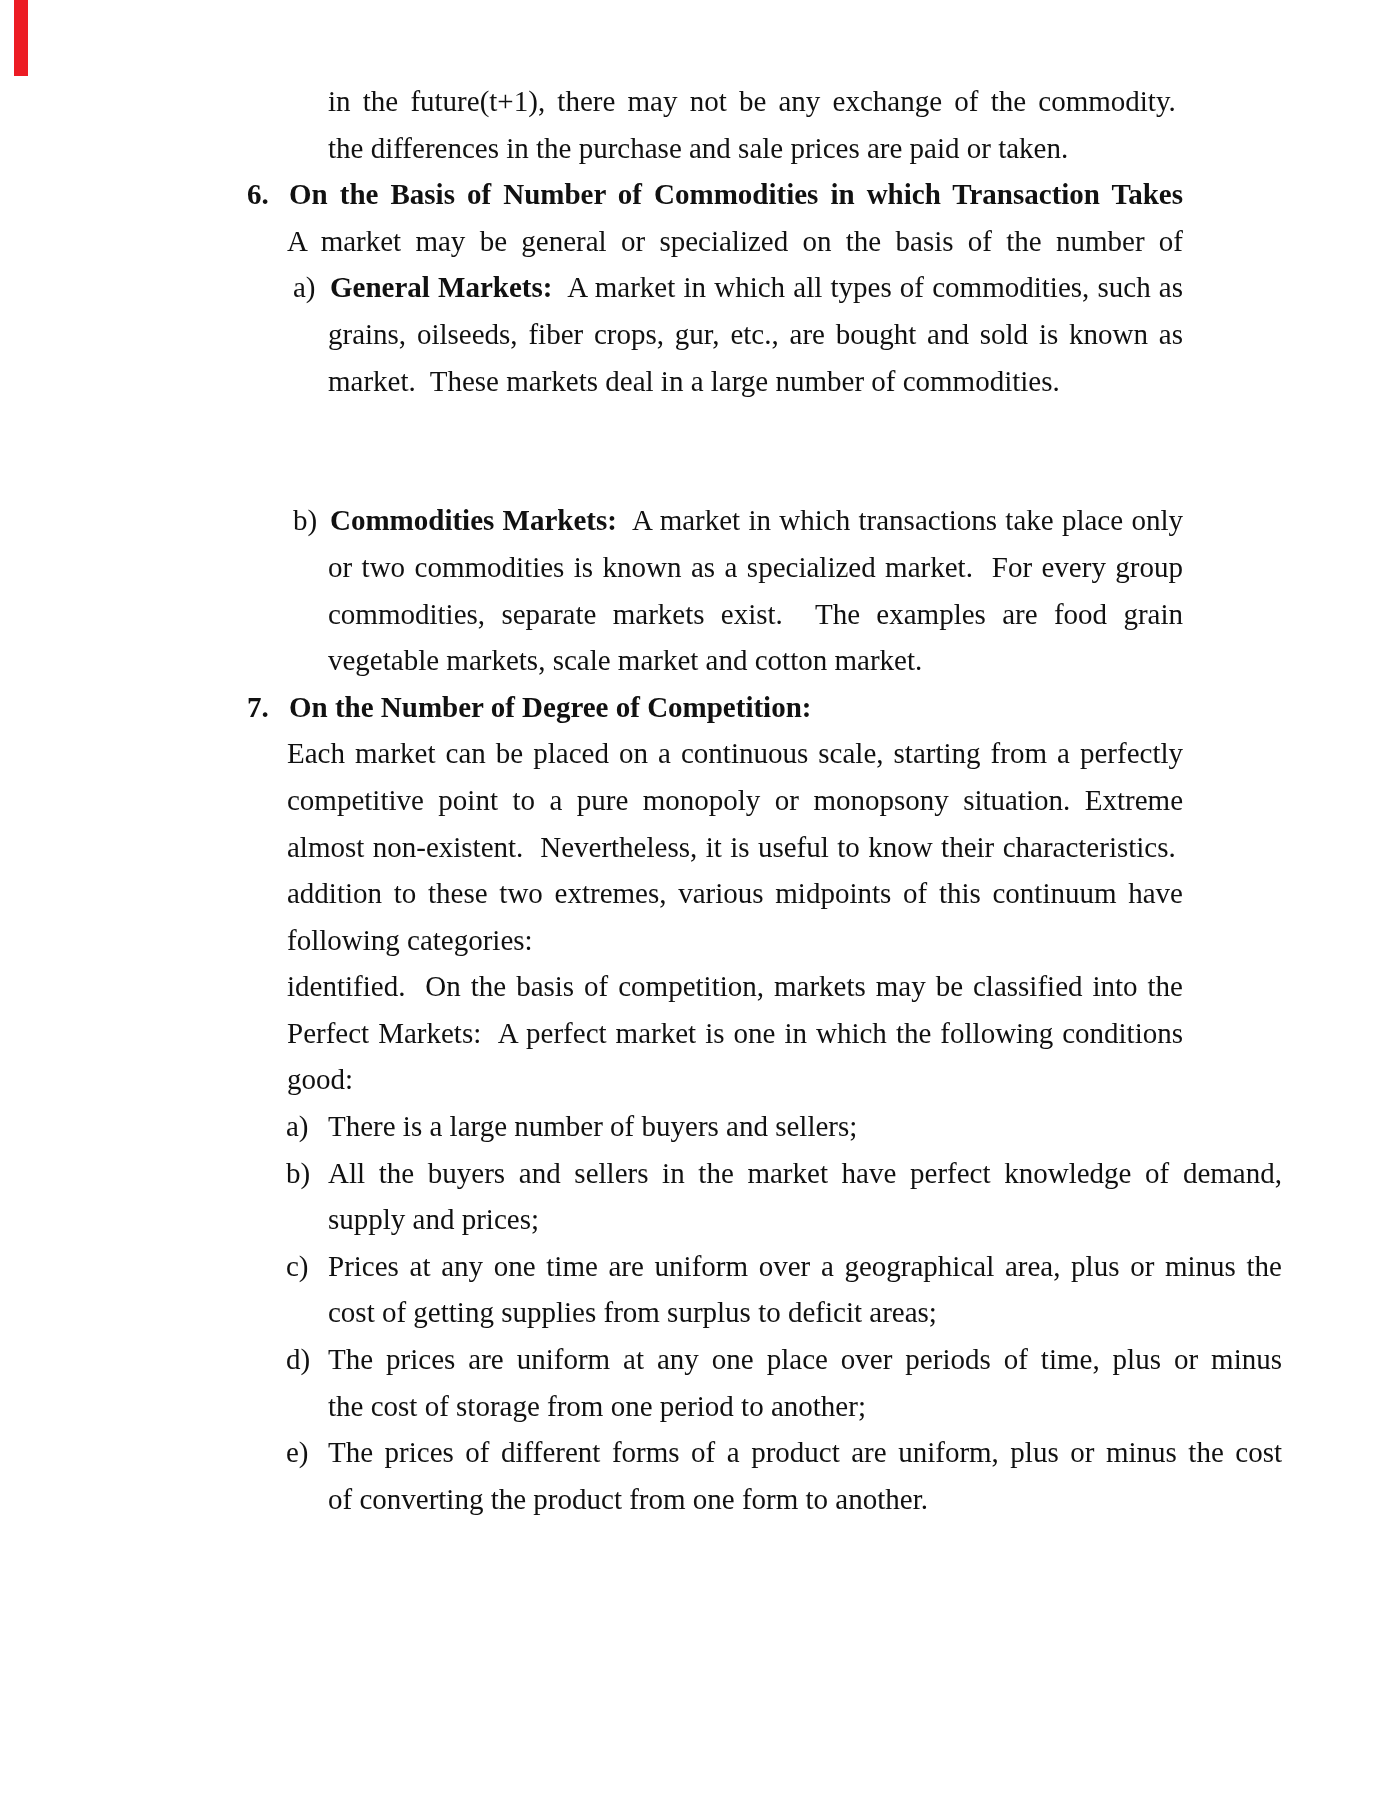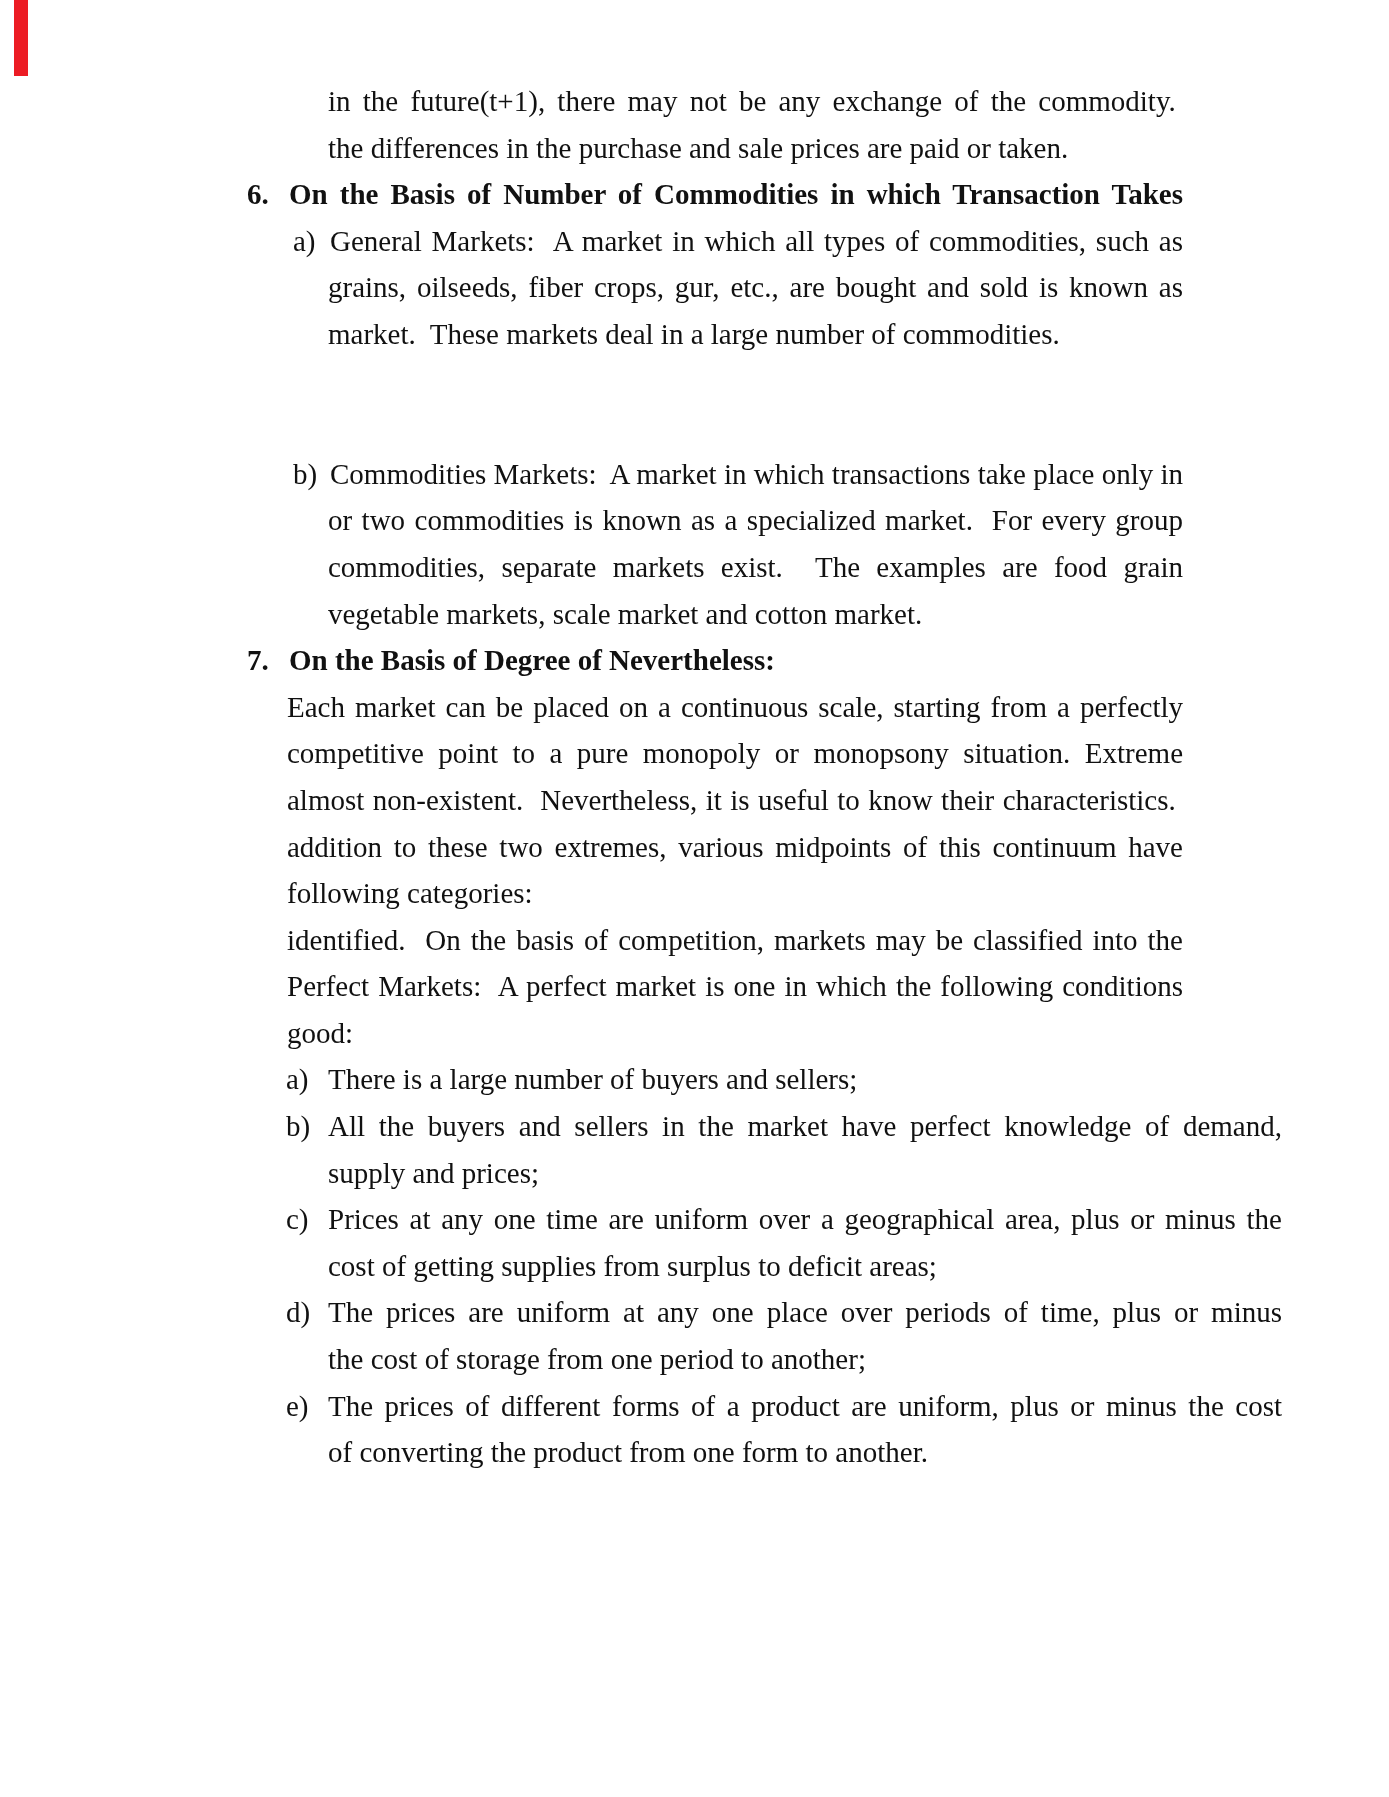--- a/index.html
+++ b/index.html
@@ -26,21 +26,21 @@
   .i-body .txt{margin-left:287px;margin-right:206px;}
   .i-sub  .txt{margin-left:328px;margin-right:206px;}
   .i-num  .txt{margin-left:289px;margin-right:206px;}
   .i-letA .txt{margin-left:330px;margin-right:206px;}
   .i-letB .txt{margin-left:328px;margin-right:107px;}
   .marker{position:absolute;top:0;}
   .i-num  .marker{left:247px;font-weight:700;}
   .i-letA .marker{left:293px;}
   .i-letB .marker{left:286px;}
   .hd .txt{font-weight:700;}
-  b.lead{font-weight:400;}
+  b.lead{font-weight:700;}
 </style>
 </head>
 <body>
 
 <div class="page">
   <div class="corner-mark"></div>
 
   <div class="textblock">
 
     <div class="line i-cont j">
@@ -48,20 +48,23 @@
       </div>
     <div class="line i-cont">
         <span class="txt">the differences in the purchase and sale prices are paid or taken.</span>
       </div>
 
     <div class="line i-num hd j">
         <span class="marker">6.</span>
         <span class="txt">On the Basis of Number of Commodities in which Transaction Takes place:</span>
       </div>
 
+    <div class="line i-body j">
+        <span class="txt">A market may be general or specialized on the basis of the number of</span>
+      </div>
 
     <div class="line i-letA j">
         <span class="marker">a)</span>
         <span class="txt"><b class="lead">General Markets:</b><span>&nbsp; A market in which all types of commodities, such as food</span></span>
       </div>
     <div class="line i-sub j">
         <span class="txt">grains, oilseeds, fiber crops, gur, etc., are bought and sold is known as general</span>
       </div>
     <div class="line i-sub">
         <span class="txt">market.&nbsp; These markets deal in a large number of commodities.</span>
@@ -76,21 +79,21 @@
       </div>
     <div class="line i-sub j">
         <span class="txt">commodities, separate markets exist.&nbsp; The examples are food grain markets,</span>
       </div>
     <div class="line i-sub">
         <span class="txt">vegetable markets, scale market and cotton market.</span>
       </div>
 
     <div class="line i-num hd">
         <span class="marker">7.</span>
-        <span class="txt">On the Basis of Degree of Nevertheless:</span>
+        <span class="txt">On the Number of Degree of Competition:</span>
       </div>
 
     <div class="line i-body j">
         <span class="txt">Each market can be placed on a continuous scale, starting from a perfectly</span>
       </div>
     <div class="line i-body j">
         <span class="txt">competitive point to a pure monopoly or monopsony situation. Extreme forms are</span>
       </div>
     <div class="line i-body j">
         <span class="txt">almost non-existent.&nbsp; Nevertheless, it is useful to know their characteristics.&nbsp; In</span>

